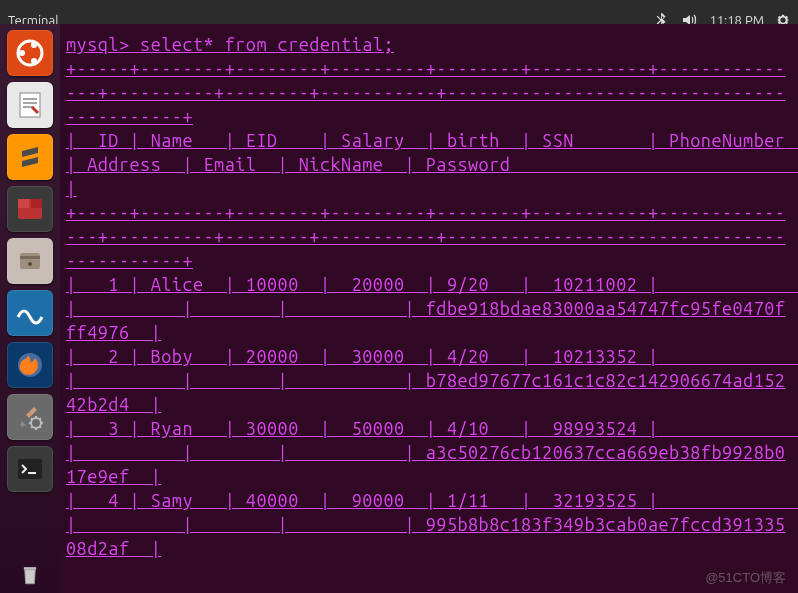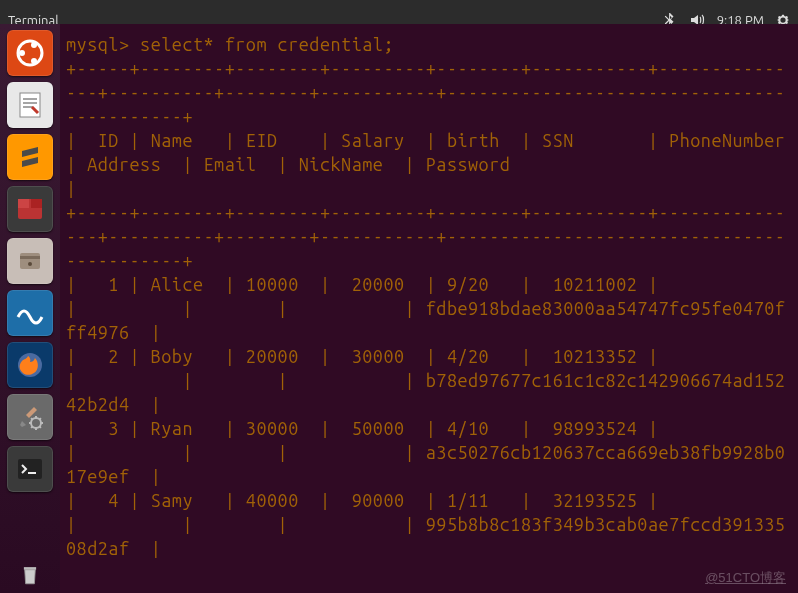--- a/index.html
+++ b/index.html
@@ -66,37 +66,37 @@
     display:flex;align-items:center;justify-content:center;
   }
   
   .terminal {
     position: absolute;
     left: 60px;
     top: 24px;
     right: 0;
     bottom: 0;
     background: #300a24;
-    color: #a16207;
+    color: #d946ef;
     font-family: "Ubuntu Mono", "DejaVu Sans Mono", monospace;
     font-size: 18px;
     line-height: 24px;
     padding: 8px 6px;
     white-space: pre-wrap;
     word-break: break-all;
     letter-spacing: 0.5px;
+    text-decoration: underline;
   }
   .watermark {
     position: absolute;
     right: 12px;
     bottom: 6px;
     color: rgba(255,255,255,.28);
     font-size: 13px;
     font-family: sans-serif;
-    text-decoration: underline;
   }
 </style>
 </head>
 <body>
 
 <div class="menubar">
   <span class="title">Terminal</span>
   <span class="spacer"></span>
   <div class="tray">
     <span>
@@ -110,21 +110,21 @@
       <svg viewBox="0 0 16 16" width="14" height="14">
           <path d="M7 1v6L3 3l-1 1 4 4-4 4 1 1 4-4v6l5-5-3-3 3-3-5-5zm1 2l2 2-2 2V3zm0 8l2 2-2 2v-4z" fill="#ddd"></path>
         </svg>
     </span>
     <span>
       <svg viewBox="0 0 16 16" width="16" height="16">
           <path d="M2 6v4h3l4 3V3L5 6H2z" fill="#ddd"></path>
           <path d="M11 5c1 .8 1 5.2 0 6M13 3c2 1.5 2 8.5 0 10" stroke="#ddd" stroke-width="1.2" fill="none"></path>
         </svg>
     </span>
-    <span>9:18 PM</span>
+    <span>11:18 PM</span>
     <span>
       <svg viewBox="0 0 16 16" width="14" height="14">
           <path d="M8 5a3 3 0 100 6 3 3 0 000-6zm7 3l-1.5.6c-.1.4-.3.8-.5 1.2l.7 1.5-1.4 1.4-1.5-.7c-.4.2-.8.4-1.2.5L9 14H7l-.6-1.5c-.4-.1-.8-.3-1.2-.5l-1.5.7L2.3 11.3l.7-1.5c-.2-.4-.4-.8-.5-1.2L1 8l1.5-.6c.1-.4.3-.8.5-1.2l-.7-1.5L3.7 3.3l1.5.7c.4-.2.8-.4 1.2-.5L7 2h2l.6 1.5c.4.1.8.3 1.2.5l1.5-.7 1.4 1.4-.7 1.5c.2.4.4.8.5 1.2L15 8z" fill="#ddd"></path>
         </svg>
     </span>
   </div>
 </div>
 
 <div class="launcher">
   <div class="tile" style="background:#dd4814">

